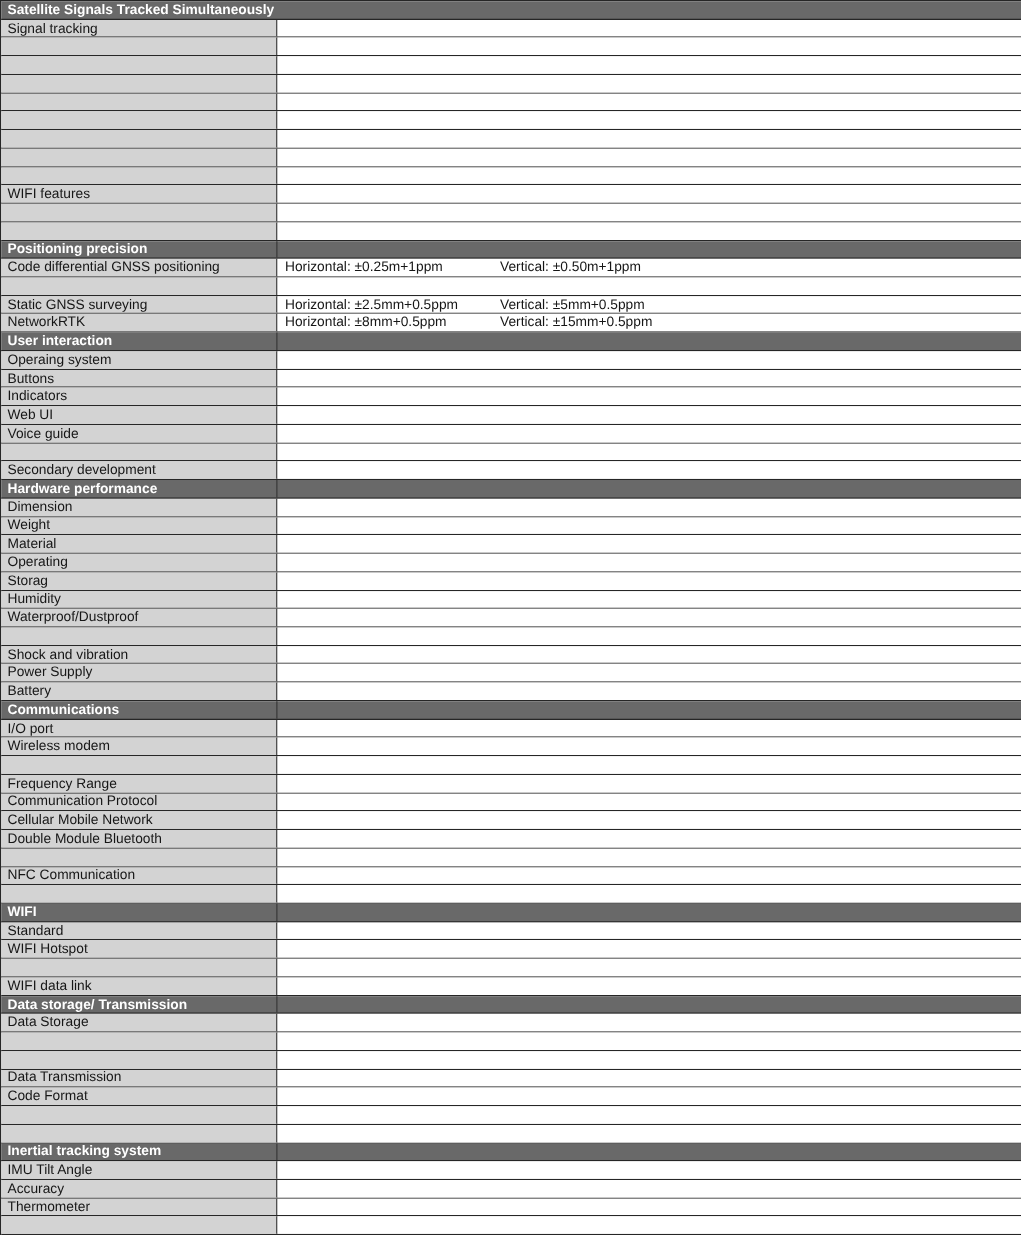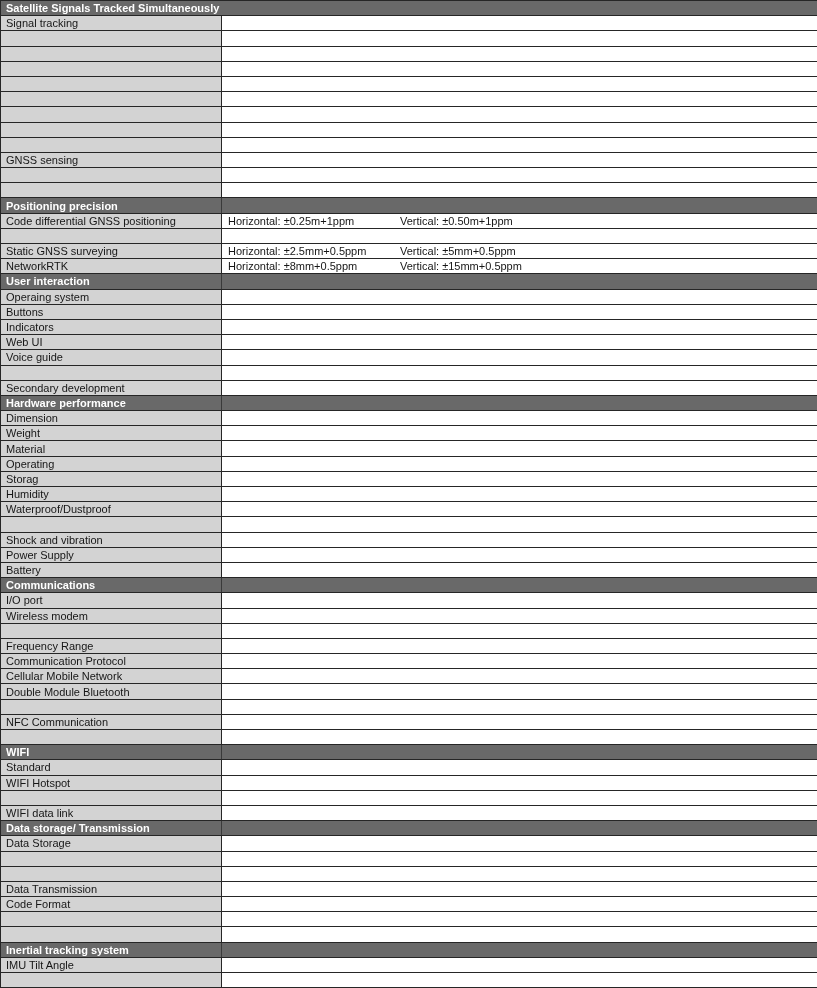--- a/index.html
+++ b/index.html
@@ -115,21 +115,21 @@
       </div>
       <div class="row data-row">
         <div class="cell label-cell"></div>
         <div class="cell value-cell"></div>
       </div>
       <div class="row data-row">
         <div class="cell label-cell"></div>
         <div class="cell value-cell"></div>
       </div>
       <div class="row data-row">
-        <div class="cell label-cell">GNSS sensing</div>
+        <div class="cell label-cell">WIFI features</div>
         <div class="cell value-cell"></div>
       </div>
       <div class="row data-row">
         <div class="cell label-cell"></div>
         <div class="cell value-cell"></div>
       </div>
       <div class="row data-row">
         <div class="cell label-cell"></div>
         <div class="cell value-cell"></div>
       </div>
@@ -340,17 +340,25 @@
       </div>
       <div class="row header-row">
         <div class="header-label">Inertial tracking system</div>
         <div class="header-rest"></div>
       </div>
       <div class="row data-row">
         <div class="cell label-cell">IMU Tilt Angle</div>
         <div class="cell value-cell"></div>
       </div>
       <div class="row data-row">
+        <div class="cell label-cell">Accuracy</div>
+        <div class="cell value-cell"></div>
+      </div>
+      <div class="row data-row">
+        <div class="cell label-cell">Thermometer</div>
+        <div class="cell value-cell"></div>
+      </div>
+      <div class="row data-row">
         <div class="cell label-cell"></div>
         <div class="cell value-cell"></div>
       </div>
     </div>
 </div>
 
 </body></html>

